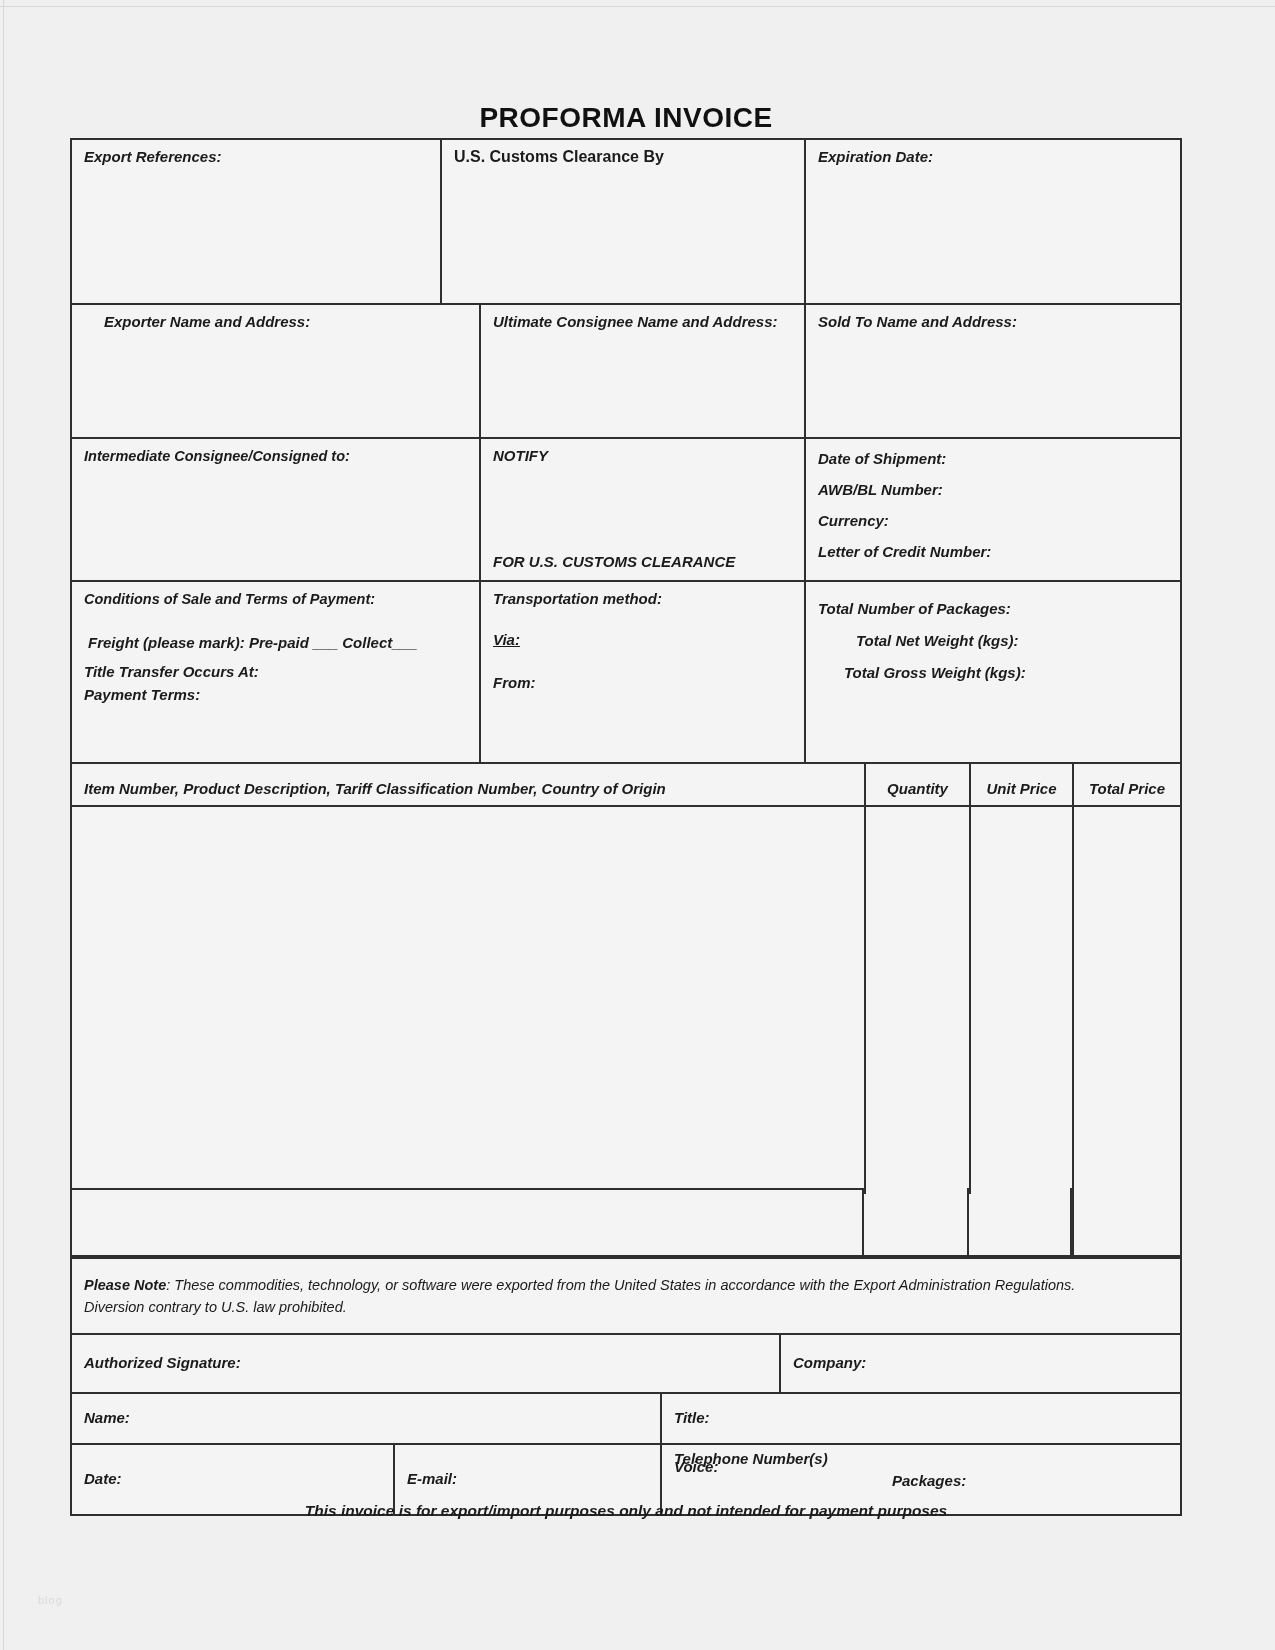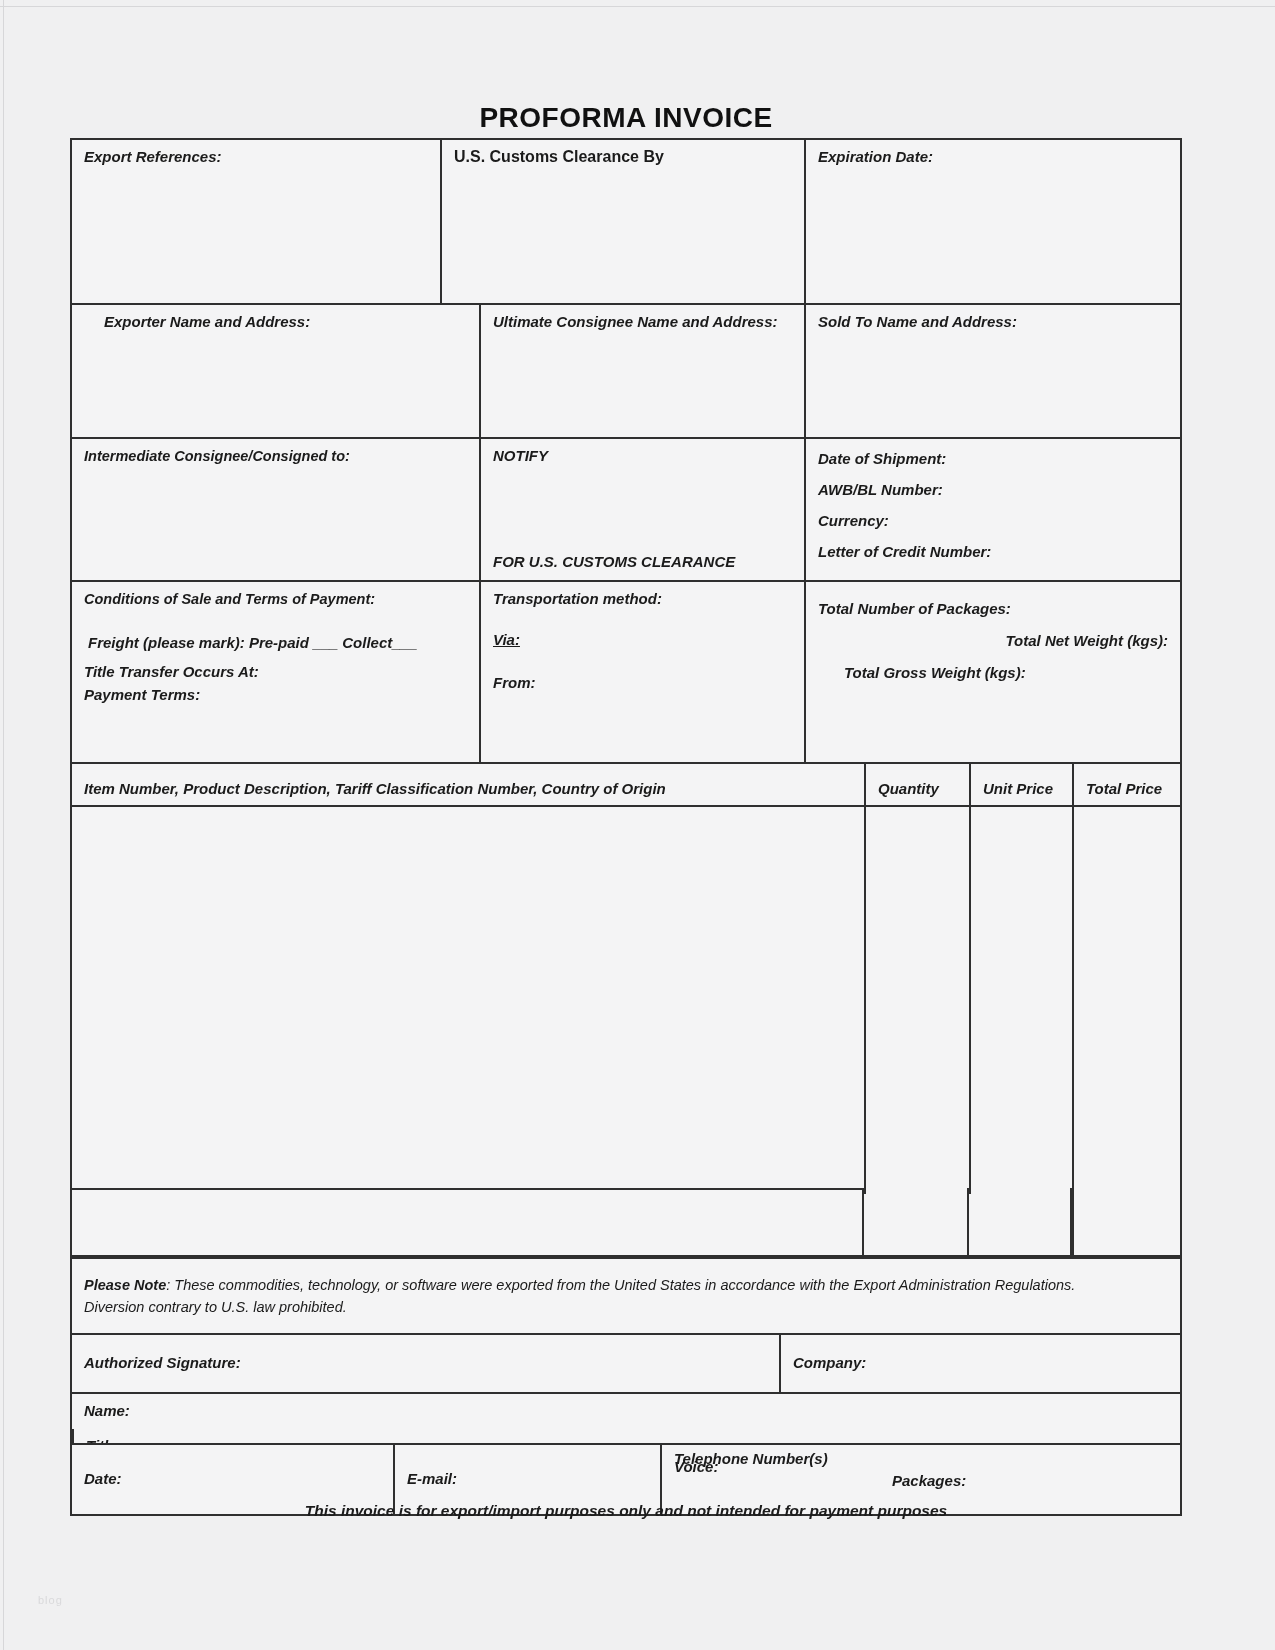--- a/index.html
+++ b/index.html
@@ -24,36 +24,36 @@
     box-sizing:border-box; border-left:2px solid #2f2f2f;
     padding:8px 12px; position:relative;
   }
   .cell:first-child { border-left:none; }
   .grow { flex:1 1 auto; }
   .lbl { font-style:italic; font-weight:bold; font-size:15px; line-height:1.25; }
   .lbl-plain { font-weight:bold; font-size:16px; font-style:normal; }
   .stack31 div { line-height:31px; }
   .vcenter { display:flex; align-items:center; }
   .vbottom { display:flex; align-items:flex-end; }
-  .hcenter { text-align:center; }
+  .hcenter { justify-content:center; text-align:center; }
   .col-between { display:flex; flex-direction:column; justify-content:space-between; }
   .thickbottom { border-bottom-width:3px; }
   .thicktop { border-top-width:3px; }
   .hairline { position:absolute; background:#2f2f2f; }
   #note-band { font-size:14.5px; font-style:italic; line-height:1.55; }
   #footer-line {
     position:absolute; left:70px; top:1502px; width:1112px;
     text-align:center; font-style:italic; font-weight:bold; font-size:15.5px;
   }
   #watermark {
     position:absolute; left:38px; top:1594px;
     font-size:11px; color:#d9d9db; letter-spacing:1px;
   }
   .indent1 { padding-left:26px; }
-  .indent2 { padding-left:38px;text-align:right; }
+  .indent2 { padding-left:38px; }
 </style>
 </head>
 <body>
 
 <div id="page">
 
   <div class="edge-line" style="left:3px;top:0;width:1px;height:1650px;"></div>
   <div class="edge-line" style="left:0;top:6px;width:1275px;height:1px;"></div>
 
   <div id="page-title">PROFORMA INVOICE</div>
@@ -154,21 +154,21 @@
 
   <div class="band" style="top:1333px;height:61px;">
     <div class="cell vcenter" style="width:707px;">
       <div class="lbl">Authorized Signature:</div>
     </div>
     <div class="cell vcenter grow">
       <div class="lbl">Company:</div>
     </div>
   </div>
 
-  <div class="band" style="top:1392px;height:53px;flex-direction:column;">
+  <div class="band" style="top:1392px;height:53px;">
     <div class="cell vcenter" style="width:588px;">
       <div class="lbl">Name:</div>
     </div>
     <div class="cell vcenter grow">
       <div class="lbl">Title:</div>
     </div>
   </div>
 
   <div class="band" style="top:1443px;height:73px;">
     <div class="cell vcenter" style="width:321px;">

